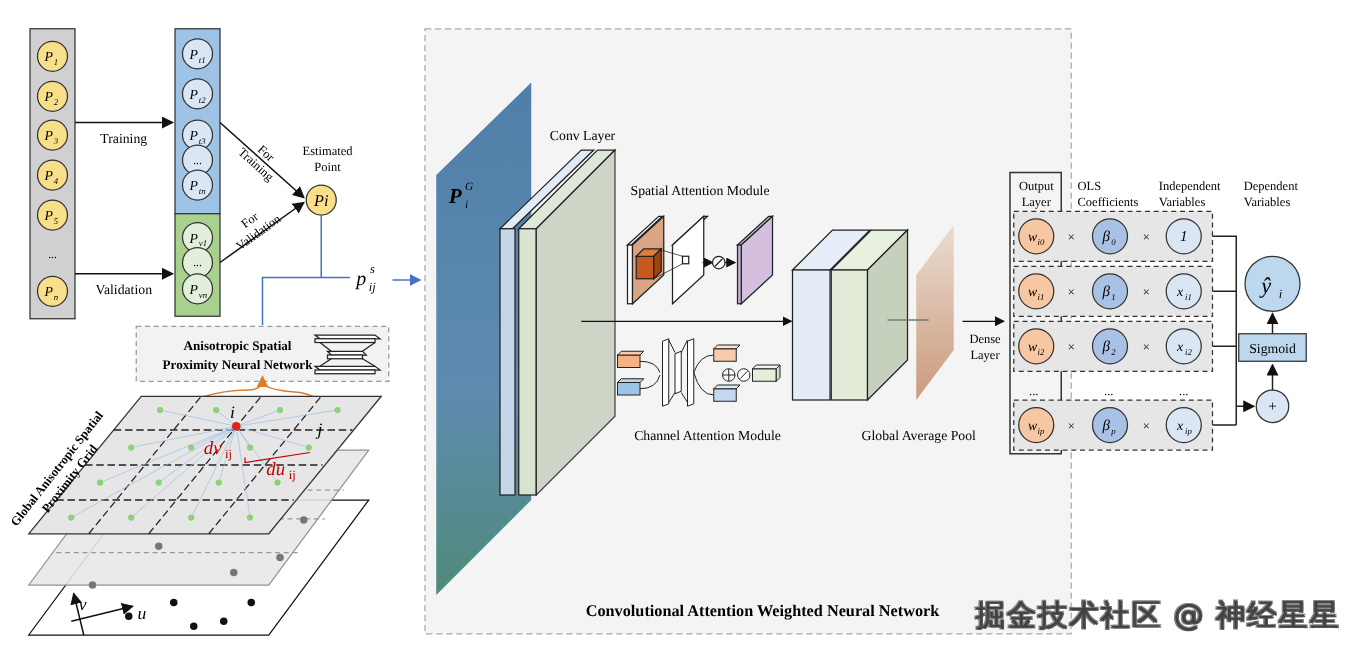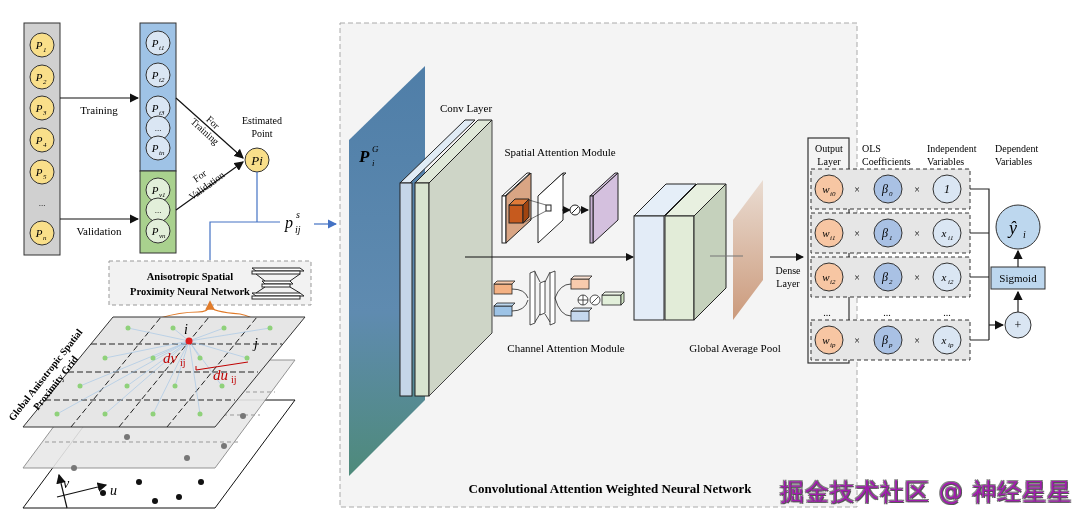--- a/index.html
+++ b/index.html
@@ -1,18 +1,18 @@
 <!DOCTYPE html>
 <html><head>
 <meta charset="utf-8">
 <style>
   html, body { margin: 0; padding: 0; background: #ffffff; }
   body { width: 1080px; height: 523px; overflow: hidden; position: relative; font-family: "Liberation Serif", serif; }
   svg { position: absolute; left: 0; top: 0; }
-  .watermark { position: absolute; left: 780px; top: 476px; font-family: "DejaVu Sans", sans-serif; font-size: 24px; color: #a21caf;
+  .watermark { position: absolute; left: 780px; top: 476px; font-family: "DejaVu Sans", sans-serif; font-size: 24px; color: #404040;
     text-shadow: 1px 1px 0 #555, -1px -1px 0 #888, 1px -1px 0 #777, -1px 1px 0 #777; letter-spacing: 1px; }
 </style>
 </head>
 <body>
 
 <svg width="1080" height="523" viewBox="0 0 1080 523">
   <defs>
     <marker id="arr" markerWidth="8" markerHeight="8" refX="7" refY="4" orient="auto">
       <path d="M0,0 L8,4 L0,8 z" fill="#111"></path>
     </marker>

